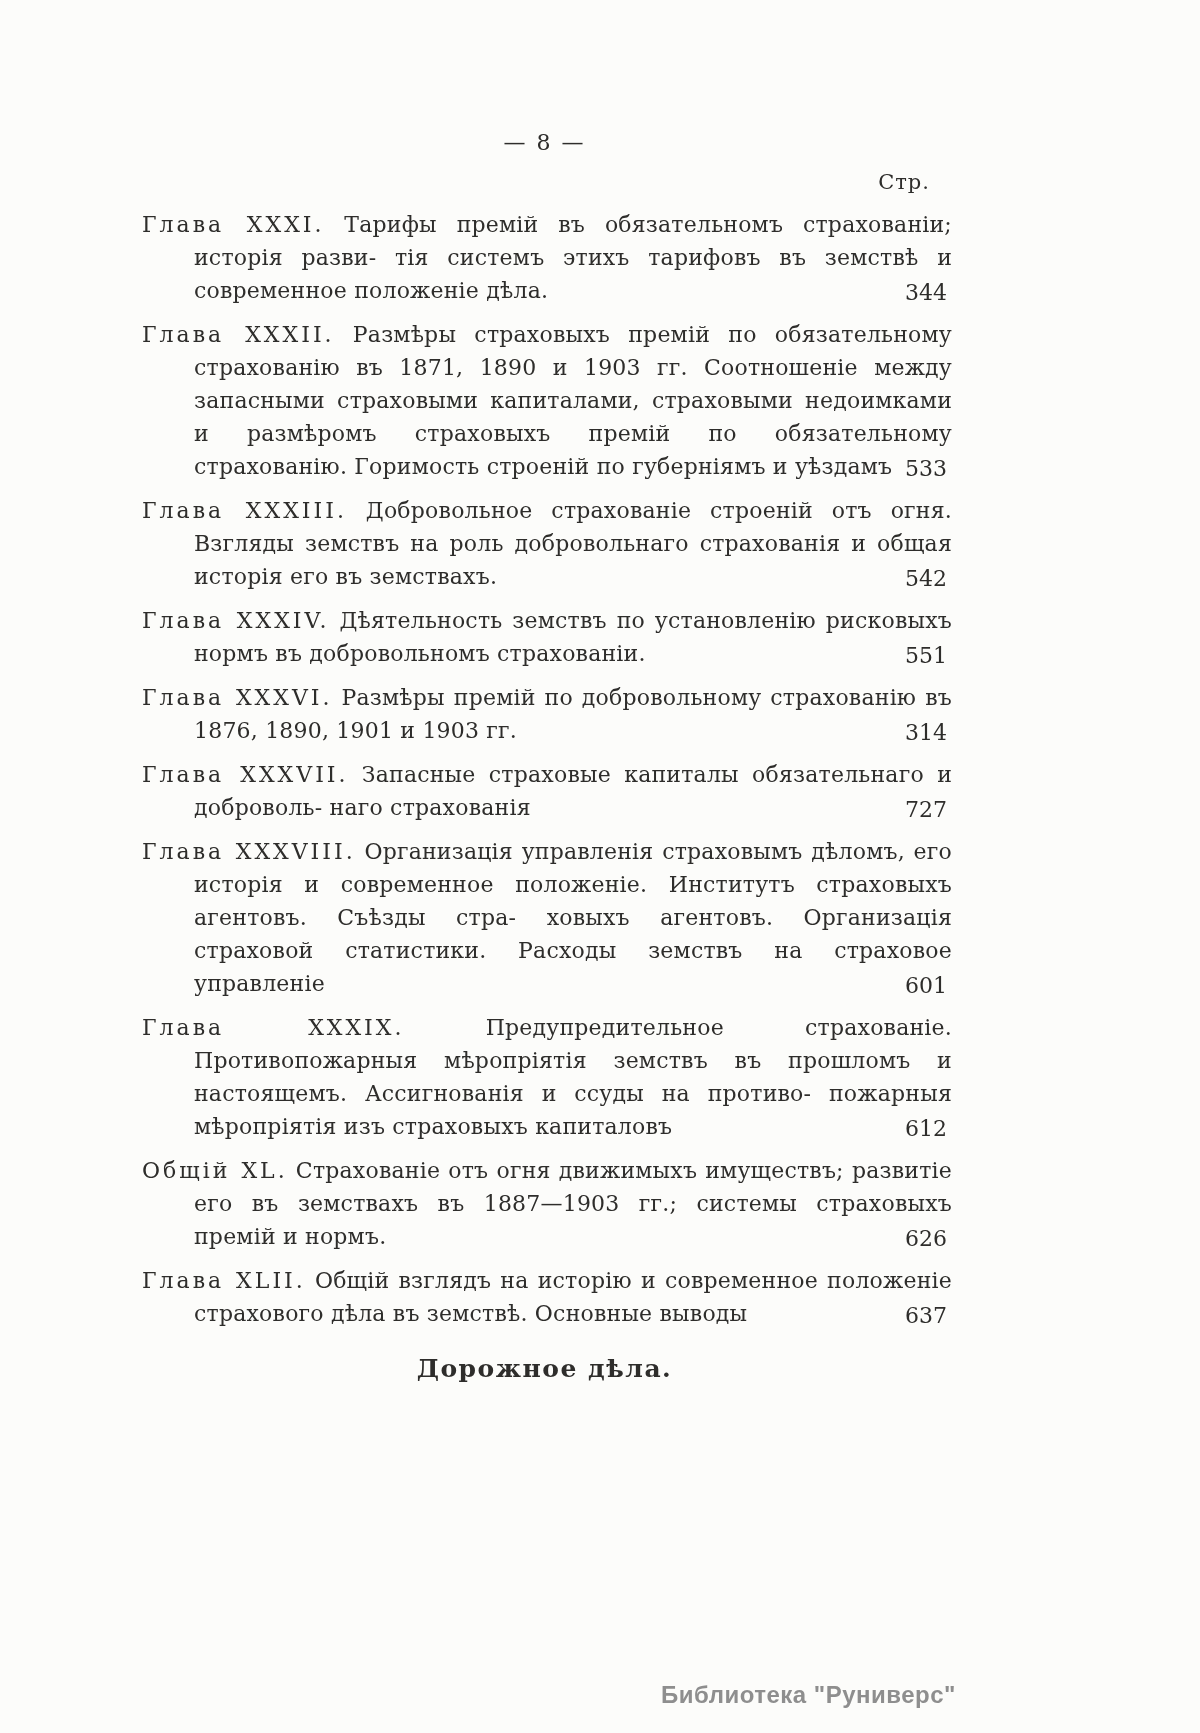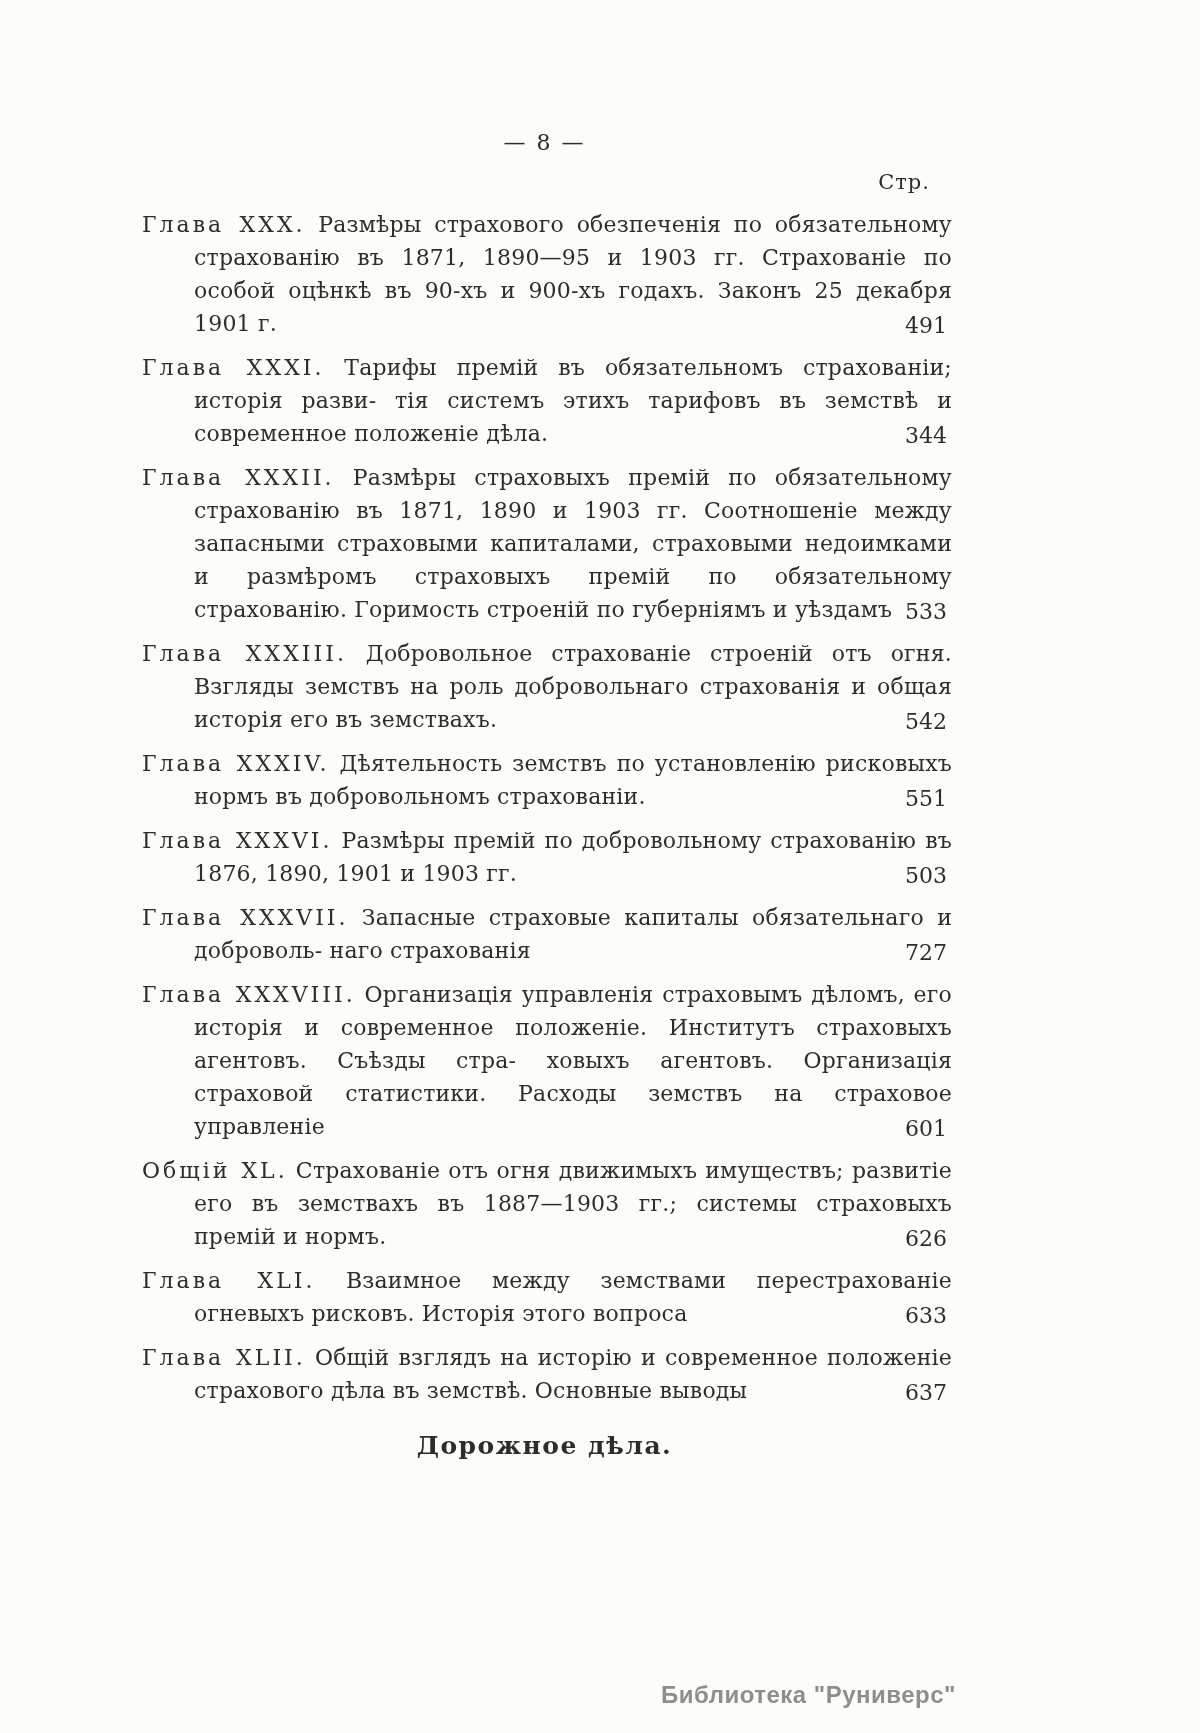--- a/index.html
+++ b/index.html
@@ -81,58 +81,54 @@
   }
 </style>
 </head>
 <body>
 
 <div class="sheet">
   <div class="page-number-top">— 8 —</div>
   <div class="col-label">Стр.</div>
   <div id="toc" class="toc">
       <div class="toc-entry">
-        <div class="entry-text"><span class="chapter-label">Глава XXX.</span> <span>Размѣры страхового обезпеченія по обязательному страхованію въ 1871, 1890—95 и 1903 гг. Страхованіе по особой оцѣнкѣ въ 90-хъ и 900-хъ годахъ. Законъ 25 декабря 1901 г.</span></div>
-        <div class="page-num">491</div>
-      </div>
-      <div class="toc-entry">
         <div class="entry-text"><span class="chapter-label">Глава XXXI.</span> <span>Тарифы премій въ обязательномъ страхованіи; исторія разви- тія системъ этихъ тарифовъ въ земствѣ и современное положеніе дѣла.</span></div>
         <div class="page-num">344</div>
       </div>
       <div class="toc-entry">
         <div class="entry-text"><span class="chapter-label">Глава XXXII.</span> <span>Размѣры страховыхъ премій по обязательному страхованію въ 1871, 1890 и 1903 гг. Соотношеніе между запасными страховыми капиталами, страховыми недоимками и размѣромъ страховыхъ премій по обязательному страхованію. Горимость строеній по губерніямъ и уѣздамъ</span></div>
         <div class="page-num">533</div>
       </div>
       <div class="toc-entry">
         <div class="entry-text"><span class="chapter-label">Глава XXXIII.</span> <span>Добровольное страхованіе строеній отъ огня. Взгляды земствъ на роль добровольнаго страхованія и общая исторія его въ земствахъ.</span></div>
         <div class="page-num">542</div>
       </div>
       <div class="toc-entry">
         <div class="entry-text"><span class="chapter-label">Глава XXXIV.</span> <span>Дѣятельность земствъ по установленію рисковыхъ нормъ въ добровольномъ страхованіи.</span></div>
         <div class="page-num">551</div>
       </div>
       <div class="toc-entry">
         <div class="entry-text"><span class="chapter-label">Глава XXXVI.</span> <span>Размѣры премій по добровольному страхованію въ 1876, 1890, 1901 и 1903 гг.</span></div>
-        <div class="page-num">503</div>
+        <div class="page-num">314</div>
       </div>
       <div class="toc-entry">
         <div class="entry-text"><span class="chapter-label">Глава XXXVII.</span> <span>Запасные страховые капиталы обязательнаго и доброволь- наго страхованія</span></div>
         <div class="page-num">727</div>
       </div>
       <div class="toc-entry">
         <div class="entry-text"><span class="chapter-label">Глава XXXVIII.</span> <span>Организація управленія страховымъ дѣломъ, его исторія и современное положеніе. Институтъ страховыхъ агентовъ. Съѣзды стра- ховыхъ агентовъ. Организація страховой статистики. Расходы земствъ на страховое управленіе</span></div>
         <div class="page-num">601</div>
       </div>
       <div class="toc-entry">
+        <div class="entry-text"><span class="chapter-label">Глава XXXIX.</span> <span>Предупредительное страхованіе. Противопожарныя мѣропріятія земствъ въ прошломъ и настоящемъ. Ассигнованія и ссуды на противо- пожарныя мѣропріятія изъ страховыхъ капиталовъ</span></div>
+        <div class="page-num">612</div>
+      </div>
+      <div class="toc-entry">
         <div class="entry-text"><span class="chapter-label">Общій XL.</span> <span>Страхованіе отъ огня движимыхъ имуществъ; развитіе его въ земствахъ въ 1887—1903 гг.; системы страховыхъ премій и нормъ.</span></div>
         <div class="page-num">626</div>
-      </div>
-      <div class="toc-entry">
-        <div class="entry-text"><span class="chapter-label">Глава XLI.</span> <span>Взаимное между земствами перестрахованіе огневыхъ рисковъ. Исторія этого вопроса</span></div>
-        <div class="page-num">633</div>
       </div>
       <div class="toc-entry">
         <div class="entry-text"><span class="chapter-label">Глава XLII.</span> <span>Общій взглядъ на исторію и современное положеніе страхового дѣла въ земствѣ. Основные выводы</span></div>
         <div class="page-num">637</div>
       </div>
       <div class="section-heading">Дорожное дѣла.</div>
     </div>
   <div class="watermark">Библиотека "Руниверс"</div>
 </div>
 

